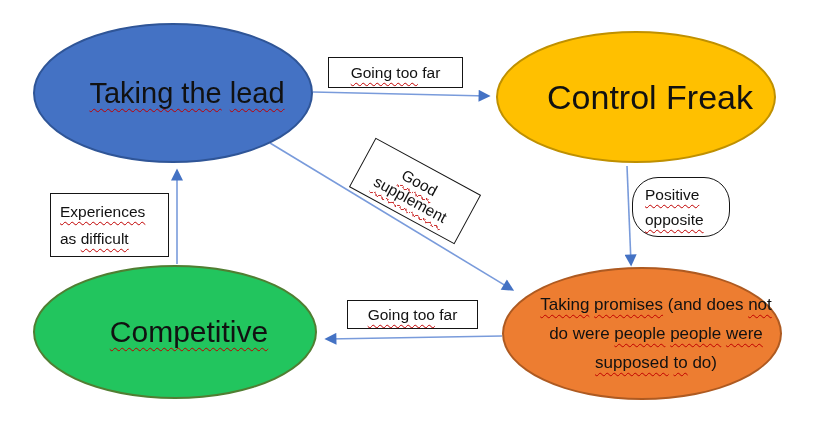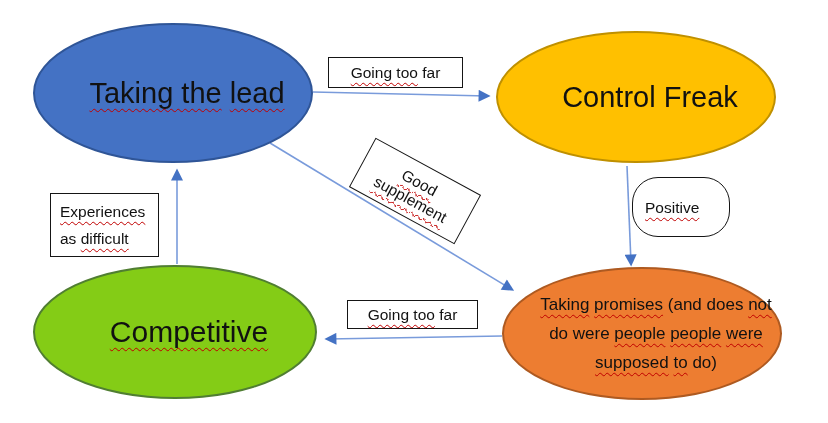--- a/index.html
+++ b/index.html
@@ -6,41 +6,41 @@
   #canvas{
     position:relative;width:828px;height:423px;background:#ffffff;overflow:hidden;
     font-family:"Liberation Sans",sans-serif;color:#111;
   }
   .node{
     position:absolute;border-radius:50%;border:2.2px solid;box-sizing:border-box;
     display:flex;align-items:center;justify-content:center;text-align:center;
   }
   .node .txt div{white-space:nowrap;margin-left:28px;}
   #n-taking{left:33px;top:23px;width:280px;height:140px;font-size:29px;}
-  #n-control{left:496px;top:31px;width:280px;height:132px;font-size:29px;}
+  #n-control{left:496px;top:31px;width:280px;height:132px;font-size:34px;}
   #n-competitive{left:33px;top:265px;width:284px;height:134px;font-size:30px;}
   #n-keeps{left:502px;top:267px;width:280px;height:133px;font-size:17px;line-height:29px;}
   .sq{
     text-decoration-line:underline;text-decoration-style:wavy;
     text-decoration-color:#c00000;text-decoration-thickness:1px;
     text-underline-offset:4px;text-decoration-skip-ink:none;
   }
   #n-taking .sq,#n-competitive .sq{text-underline-offset:5px;}
   svg.arrows{position:absolute;left:0;top:0;}
   .elabel{
     position:absolute;background:#ffffff;border:1.6px solid #151515;box-sizing:border-box;
     font-size:15.5px;display:flex;flex-direction:column;justify-content:center;
   }
   .elabel div{white-space:nowrap;}
   .center{align-items:center;text-align:center;}
   #l-top{left:328px;top:57px;width:135px;height:31px;}
   #l-good{left:355px;top:163px;width:120px;height:56px;transform:rotate(28.5deg);line-height:19px;}
   #l-pos{left:632px;top:177px;width:98px;height:60px;padding-left:12px;line-height:25px;border-radius:26px;}
   #l-bottom{left:347px;top:300px;width:131px;height:29px;}
-  #l-exp{left:50px;top:193px;width:109px;height:64px;padding-left:9px;line-height:27px;}
+  #l-exp{left:50px;top:193px;width:119px;height:64px;padding-left:9px;line-height:27px;}
 </style>
 </head>
 <body>
 
 <div id="canvas">
 
   <svg class="arrows" width="828" height="423">
     <defs>
       <marker id="ah" viewBox="0 0 10 10" refX="7" refY="5" markerWidth="8.5" markerHeight="7.5" orient="auto">
         <path d="M0,0 L10,5 L0,10 Z" style="fill: rgb(68, 114, 196);"></path>
@@ -58,21 +58,21 @@
         <div><span class="sq">Taking the</span><span> </span><span class="sq">lead</span></div>
       </div>
   </div>
 
   <div class="node" id="n-control" style="background-color: rgb(255, 192, 0); border-color: rgb(191, 144, 0);">
     <div class="txt">
         <div><span>Control Freak</span></div>
       </div>
   </div>
 
-  <div class="node" id="n-competitive" style="background-color: #84cc16; border-color: rgb(80, 126, 50); align-items: center;">
+  <div class="node" id="n-competitive" style="background-color: #22c55e; border-color: rgb(80, 126, 50); align-items: center;">
     <div class="txt">
         <div><span class="sq">Competitive</span></div>
       </div>
   </div>
 
   <div class="node" id="n-keeps" style="background-color: rgb(237, 125, 49); border-color: rgb(174, 90, 33);">
     <div class="txt">
         <div><span class="sq">Taking</span><span> </span><span class="sq">promises</span><span> (and does </span><span class="sq">not</span></div>
         <div><span>do were </span><span class="sq">people</span><span> </span><span class="sq">people</span><span> </span><span class="sq">were</span></div>
         <div><span class="sq">supposed</span><span> </span><span class="sq">to</span><span> do)</span></div>
@@ -83,20 +83,21 @@
       <div><span class="sq">Going too</span><span> far</span></div>
     </div>
 
   <div class="elabel center" id="l-good">
       <div><span class="sq">Good</span></div>
       <div><span class="sq">supplement</span></div>
     </div>
 
   <div class="elabel" id="l-pos">
       <div><span class="sq">Positive</span></div>
+      <div><span class="sq">opposite</span></div>
     </div>
 
   <div class="elabel center" id="l-bottom">
       <div><span class="sq">Going too</span><span> far</span></div>
     </div>
 
   <div class="elabel" id="l-exp">
       <div><span class="sq">Experiences</span></div>
       <div><span>as </span><span class="sq">difficult</span></div>
     </div>

